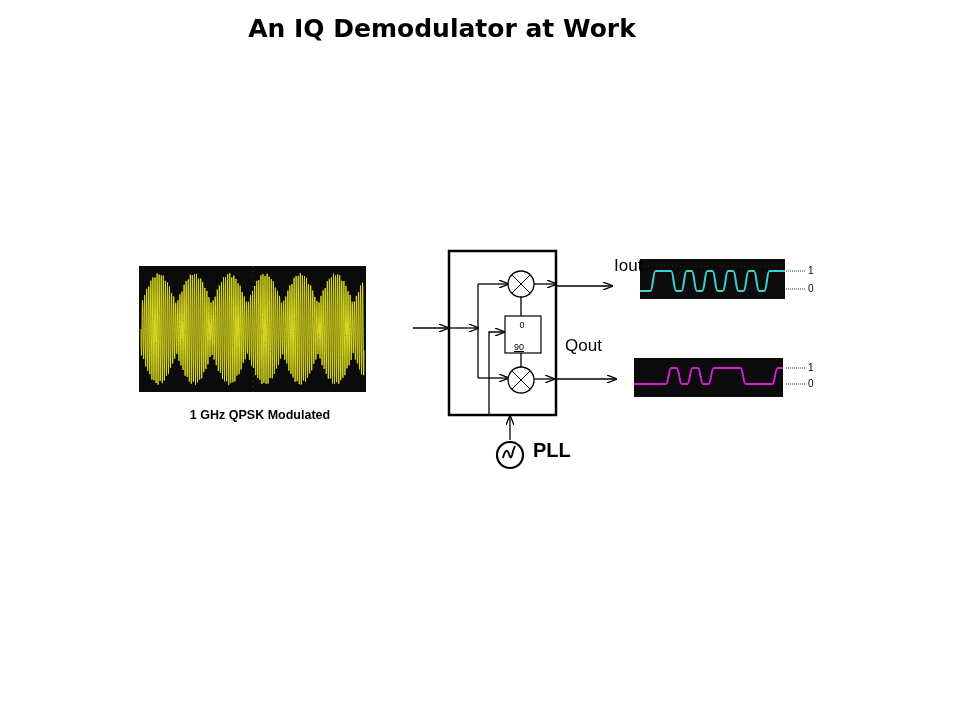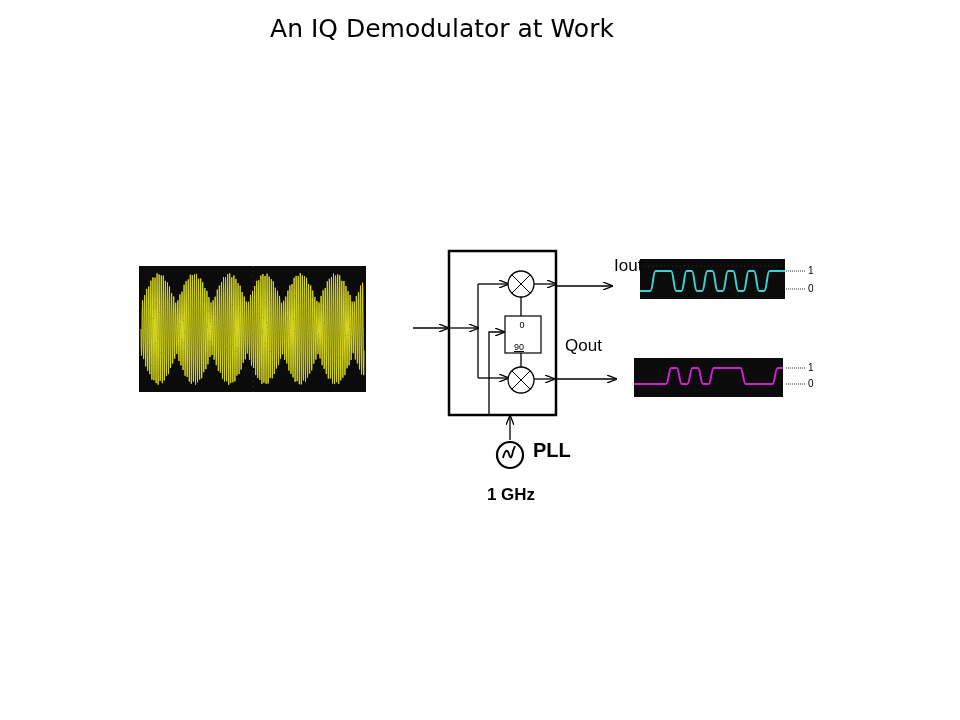--- a/index.html
+++ b/index.html
@@ -1,17 +1,17 @@
 <!DOCTYPE html>
 <html><head>
 <meta charset="utf-8">
 <style>
   html, body { margin:0; padding:0; background:#ffffff; }
   body { width:960px; height:720px; position:relative; overflow:hidden; font-family:"Liberation Sans", sans-serif; }
-  .title { position:absolute; top:14px; left:0; width:884px; text-align:center; font-family:"DejaVu Sans", sans-serif; font-weight:normal; font-size:25px; color:#000; }
+  .title { position:absolute; top:14px; left:0; width:884px; text-align:center; font-family:"DejaVu Sans", sans-serif; font-weight:bold; font-size:25px; color:#000; }
   .caption { position:absolute; text-align:center; font-family:"Liberation Sans", sans-serif; font-weight:bold; color:#000; }
   svg { position:absolute; left:0; top:0; }
 </style>
 </head>
 <body>
 
 <div class="title">An IQ Demodulator at Work</div>
 
 <svg width="960" height="720" viewBox="0 0 960 720">
   <defs>
@@ -74,29 +74,29 @@
 
   <g>
     <rect x="634" y="358" width="149" height="39" fill="#0b0b0b"></rect>
     <path id="q-trace" fill="none" stroke="#d020d0" stroke-width="2" d="M634,384L644.6428571428571,384C647.3035714285714,384 647.3035714285714,384 649.9642857142857,384L655.2857142857142,384C657.9464285714287,384 657.9464285714287,384 660.6071428571429,384L665.9285714285714,384C668.5892857142858,384 668.5892857142858,368 671.25,368L676.5714285714286,368C679.2321428571429,368 679.2321428571429,384 681.8928571428571,384L687.2142857142857,384C689.875,384 689.875,368 692.5357142857142,368L697.8571428571428,368C700.5178571428572,368 700.5178571428572,384 703.1785714285714,384L708.5,384C711.1607142857143,384 711.1607142857143,368 713.8214285714286,368L719.1428571428571,368C721.8035714285714,368 721.8035714285714,368 724.4642857142857,368L729.7857142857142,368C732.4464285714286,368 732.4464285714286,368 735.1071428571428,368L740.4285714285713,368C743.0892857142858,368 743.0892857142858,384 745.75,384L751.0714285714286,384C753.7321428571429,384 753.7321428571429,384 756.3928571428571,384L761.7142857142857,384C764.375,384 764.375,384 767.0357142857142,384L772.3571428571428,384C775.0178571428572,384 775.0178571428572,368 777.6785714285714,368L783,368"></path>
     <line x1="786" y1="368" x2="806" y2="368" stroke="#000" stroke-width="0.8" stroke-dasharray="1,1"></line>
     <line x1="786" y1="384" x2="806" y2="384" stroke="#000" stroke-width="0.8" stroke-dasharray="1,1"></line>
   </g>
 </svg>
 
 <div class="caption" style="left:130px; top:407px; width:260px; font-size:12.5px; line-height:16px;">
+  <div>1 GHz QPSK Modulated</div>
 </div>
 
 <div class="caption" style="left:512px; top:320px; width:20px; font-size:9px; font-weight:normal;">0</div>
 <div class="caption" style="left:509px; top:342px; width:20px; font-size:9px; font-weight:normal;text-decoration:underline;">90</div>
 
 <div class="caption" style="left:578px; top:256px; font-size:17px; font-weight:normal;margin-left:36px;">Iout</div>
 <div class="caption" style="left:565px; top:336px; font-size:17px; font-weight:normal;">Qout</div>
 <div class="caption" style="left:533px; top:439px; font-size:20px;text-align:right;">PLL</div>
 
 <div class="caption" style="left:440px; top:484px; width:142px; font-size:17px; line-height:21px;">
-  <div>1 GHz</div>
 </div>
 
 <div class="caption" style="left:808px; top:265px; font-size:10px; font-weight:normal;">1</div>
 <div class="caption" style="left:808px; top:283px; font-size:10px; font-weight:normal;">0</div>
 <div class="caption" style="left:808px; top:362px; font-size:10px; font-weight:normal;">1</div>
 <div class="caption" style="left:808px; top:378px; font-size:10px; font-weight:normal;">0</div>
 
 </body></html>

